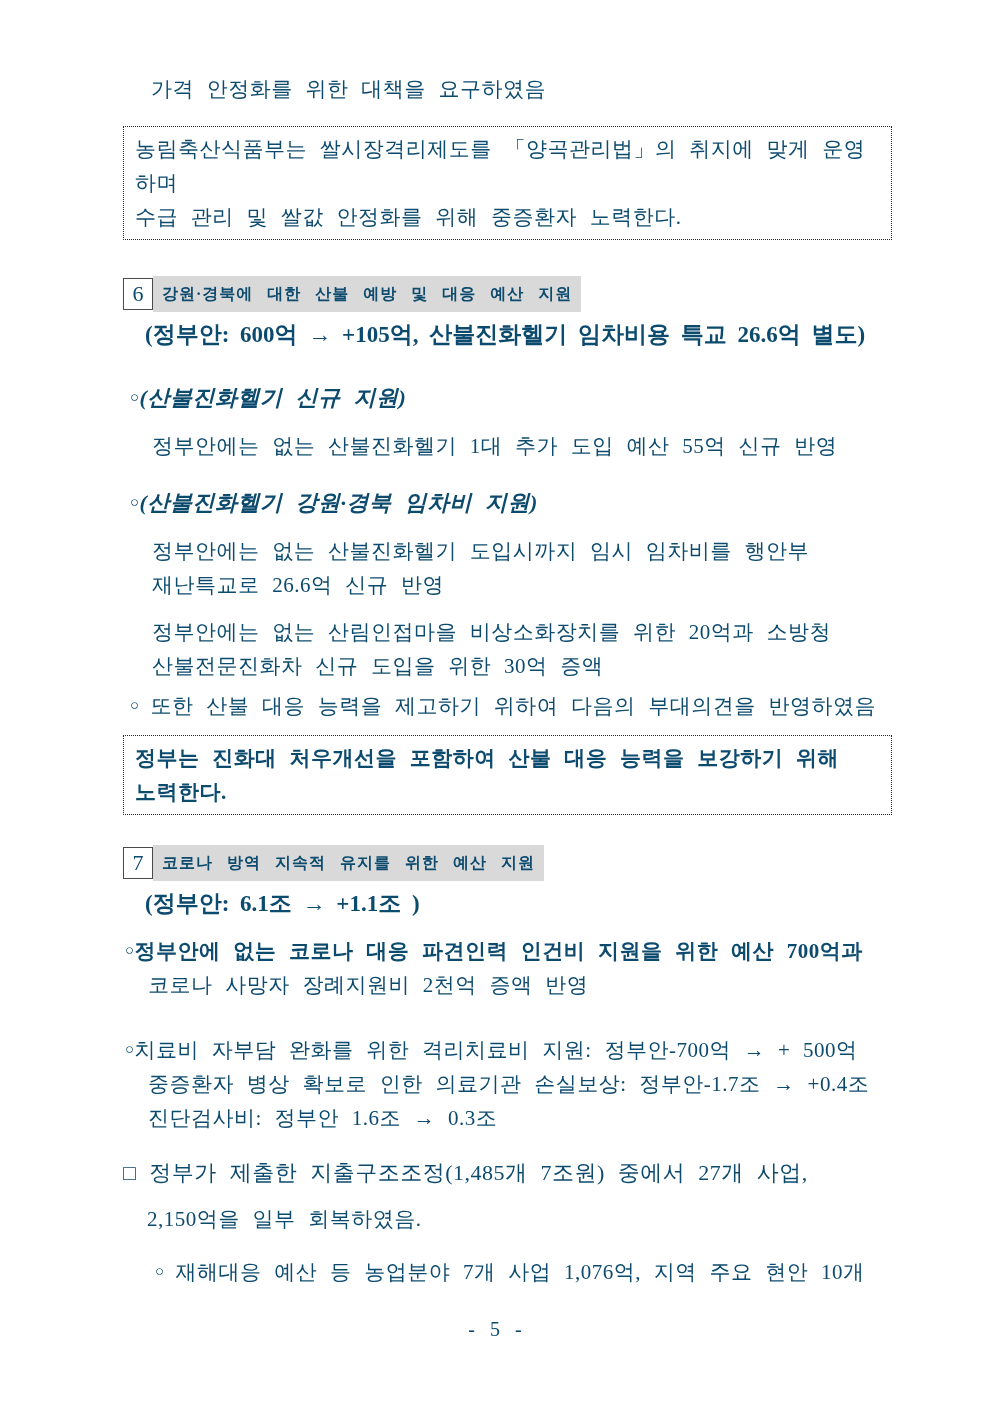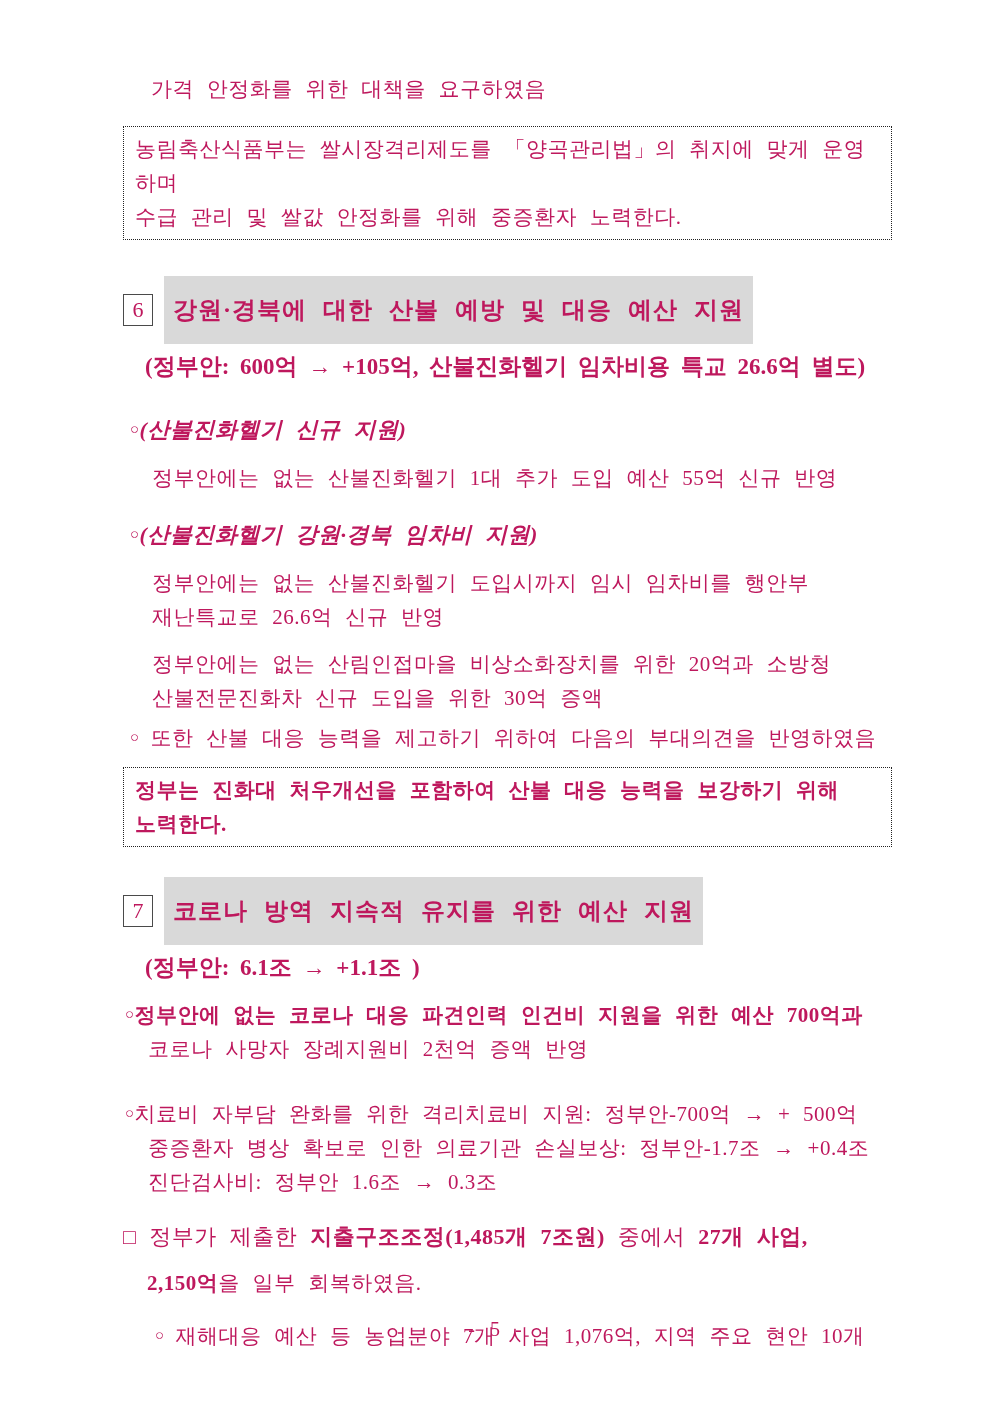--- a/index.html
+++ b/index.html
@@ -1,33 +1,33 @@
 <!DOCTYPE html>
 <html><head>
 <meta charset="utf-8">
 <style>
   html,body { margin:0; padding:0; background:#ffffff; }
   .page {
     position:relative;
     width:992px; height:1403px;
     background:#ffffff;
     font-family:"Liberation Serif","DejaVu Serif",serif;
-    color:#be185d;
+    color:#0c4a6e;
     overflow:hidden;
   }
   .content {
     padding:72px 100px 0 123px;
   }
   .t {
     font-size:21px;
     line-height:34px;
     letter-spacing:0.5px;
     word-spacing:7px;
   }
-  .bold { font-weight:bold; }
+  .bold { font-weight:normal; }
 
   .intro-line { margin-left:28px; }
 
   .dotted-box {
     border:1px dotted #222;
     padding:5px 11px;
     margin-top:20px;
     line-height:35px;
   }
 
@@ -43,24 +43,23 @@
     height:30px;
     line-height:30px;
     text-align:center;
     font-size:22px;
     padding:0 2px;
     flex:0 0 auto;
   }
   .sec-title {
     background:#d9d9d9;
     font-weight:bold;
-    font-size:24px;
+    font-size:16px;
     line-height:36px;
-    padding:16px 9px;
-    margin-left:11px;
+    padding:0 9px;
     letter-spacing:1px;
     word-spacing:9px;
   }
   .sec-subtitle {
     font-weight:bold;
     font-size:23px;
     margin-left:22px;
     margin-top:6px;
     line-height:34px;
     word-spacing:5px;

